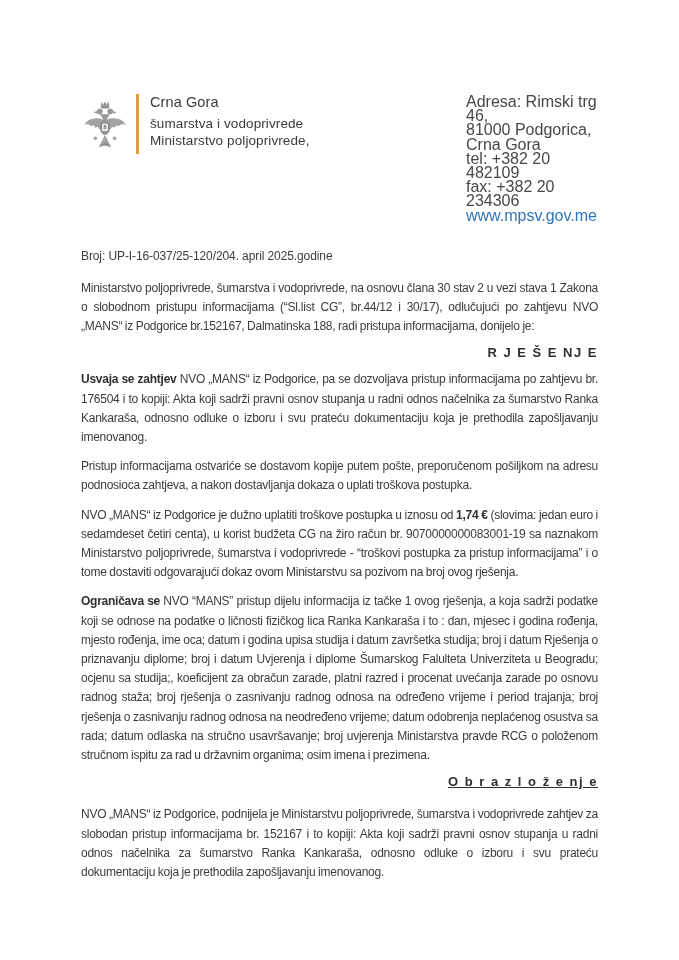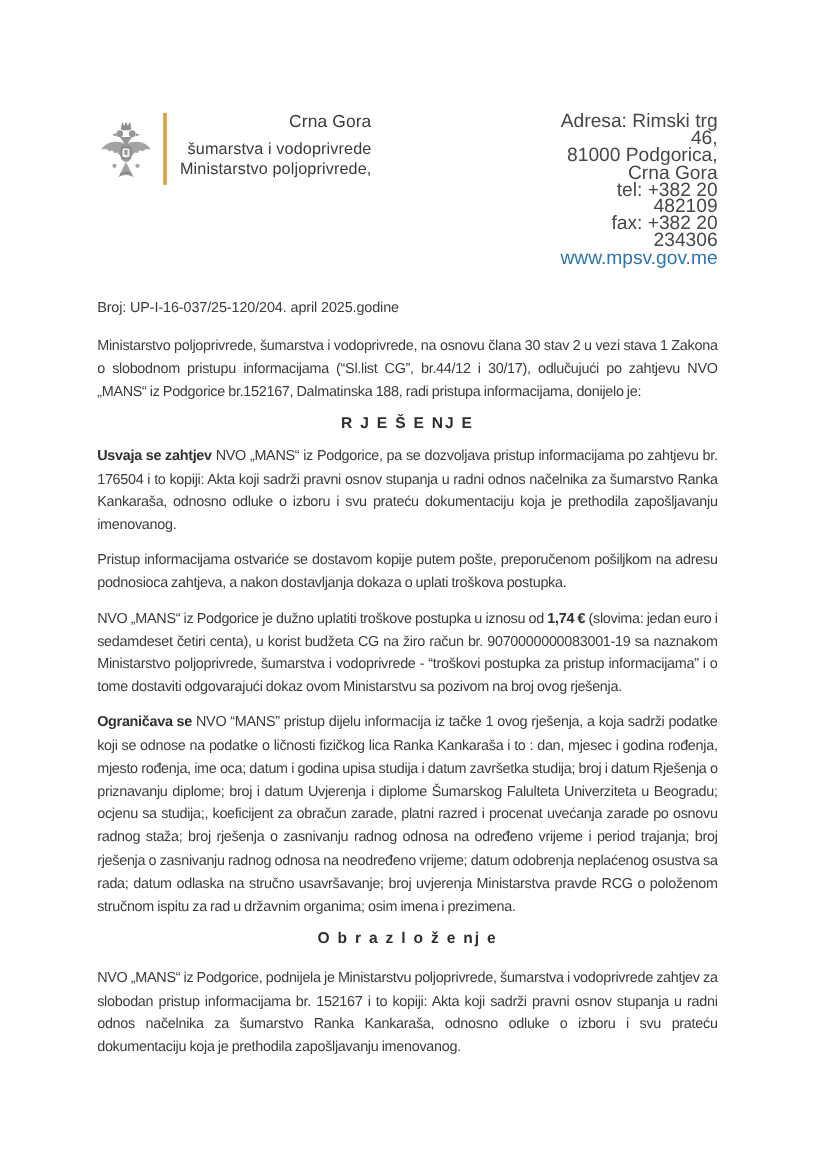--- a/index.html
+++ b/index.html
@@ -8,21 +8,21 @@
     width:679px;height:960px;
     margin:0 auto;
     box-sizing:border-box;
     padding:92px 81px 0 81px;
     overflow:hidden;
     background:#ffffff;
     font-family:"Liberation Sans","DejaVu Sans",sans-serif;
     color:#3c3c3c;
   }
   
-  .letterhead{display:flex;align-items:flex-start;min-height:85px;text-align:right;}
+  .letterhead{display:flex;align-items:flex-start;min-height:85px;}
   .emblem{width:48px;height:76px;flex:0 0 auto;margin-top:1px;}
   .gold-rule{width:3px;height:60px;background:#DB9E3A;margin:2px 11px 0 7px;flex:0 0 auto;}
   .org{padding-top:2px;}
   .org-country{font-size:14.5px;color:#3b3b3b;margin-bottom:5px;letter-spacing:.1px;}
   .org-name{font-size:13.5px;color:#3b3b3b;line-height:17px;letter-spacing:.1px;}
   .addr{margin-left:auto;padding-top:3px;width:132px;font-size:16px;line-height:14.2px;color:#474747;}
   .addr a{color:#2E75B6;text-decoration:none;display:inline-block;}
   
   .meta-row{display:flex;margin-top:26px;font-size:12px;letter-spacing:-0.1px;}
   
@@ -31,27 +31,27 @@
     font-size:12px;
     letter-spacing:-0.25px;
     word-spacing:-0.4px;
     line-height:19.2px;
     text-align:justify;
   }
   .body.first{margin-top:16px;}
   .body b{color:#303030;}
   .heading{
     margin:9px 0 8px 0;
-    text-align:center;
+    text-align:right;
     font-size:13px;
     font-weight:bold;
     color:#2f2f2f;
     letter-spacing:1.5px;
   }
-  .heading.rationale{margin-top:9px;margin-bottom:16px;}
+  .heading.rationale{margin-top:9px;margin-bottom:16px;text-decoration:underline;}
   .gap-lg{margin-top:26px;}
 </style>
 </head>
 <body>
 
 <div class="page">
 
   <header class="letterhead">
     <div class="emblem">
       <svg viewBox="0 0 120 160" width="48" height="76" aria-hidden="true">

